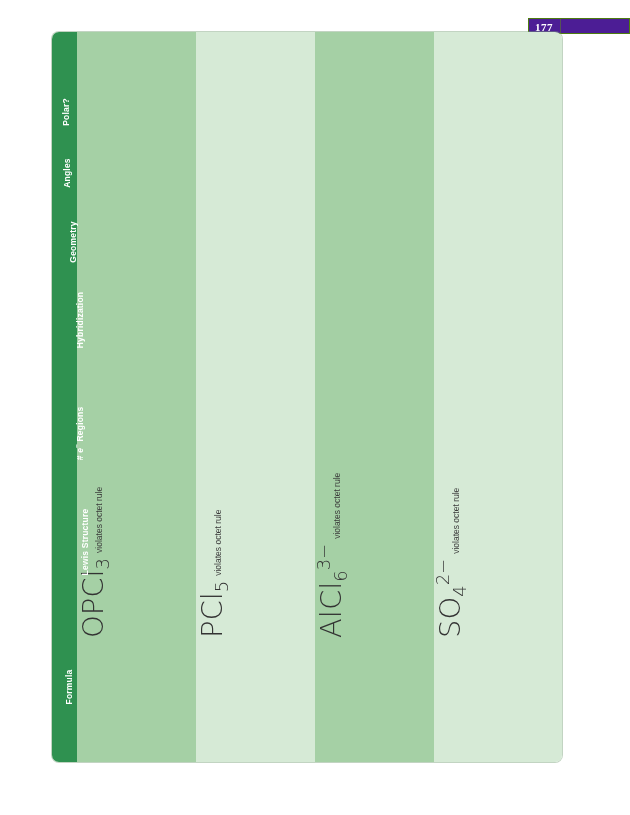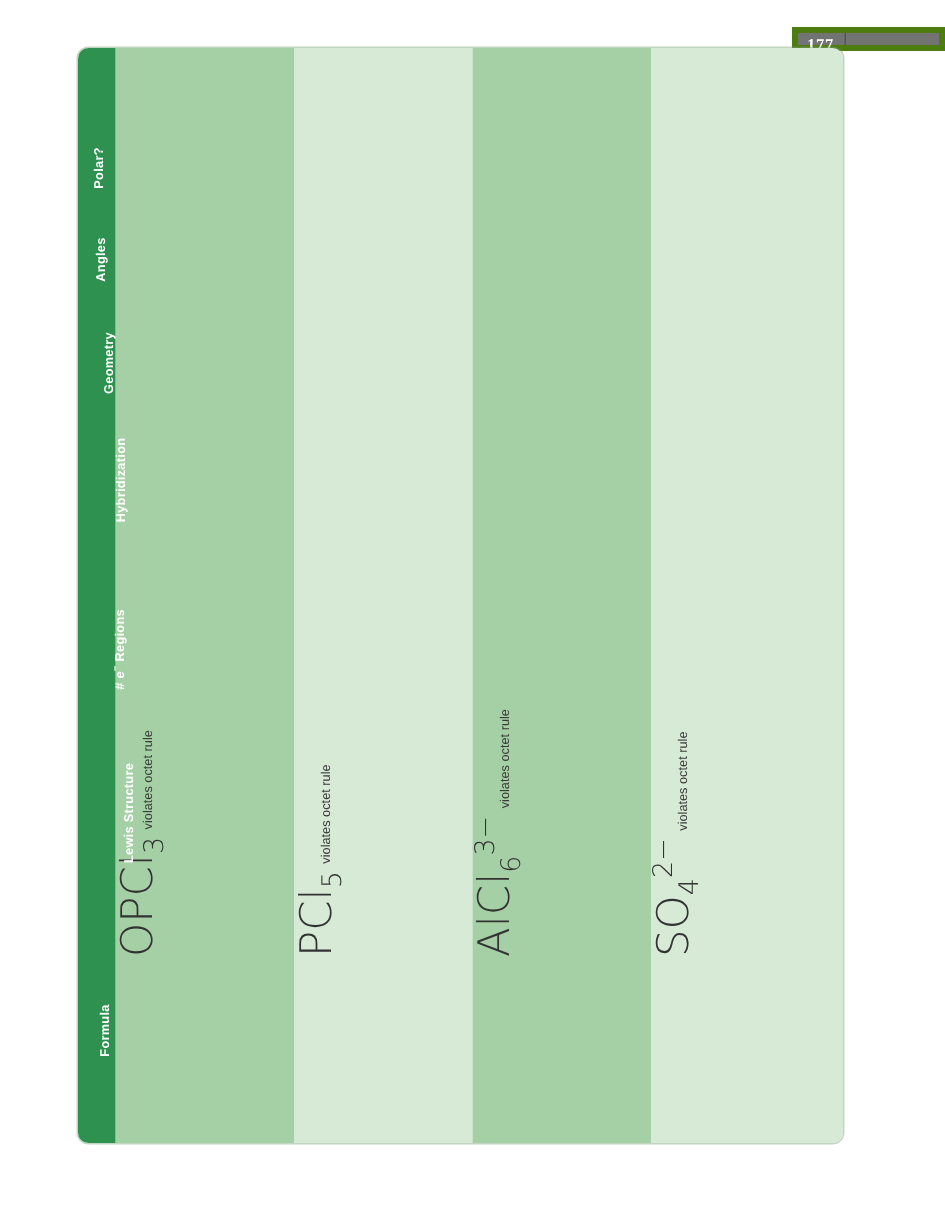--- a/index.html
+++ b/index.html
@@ -15,22 +15,22 @@
     overflow: hidden;
   }
 
   
   #page-badge {
     position: absolute;
     top: 18px;
     left: 528px;
     width: 102px;
     height: 16px;
-    background: #737373;
-    border: 4px solid #4d7c0f;
+    background: #4c1d95;
+    border: 1px solid #4d7c0f;
     box-sizing: border-box;
   }
   #page-badge .num {
     position: absolute;
     left: 6px;
     top: 1px;
     color: #ffffff;
     font-family: "Liberation Serif", serif;
     font-weight: bold;
     font-size: 11px;

